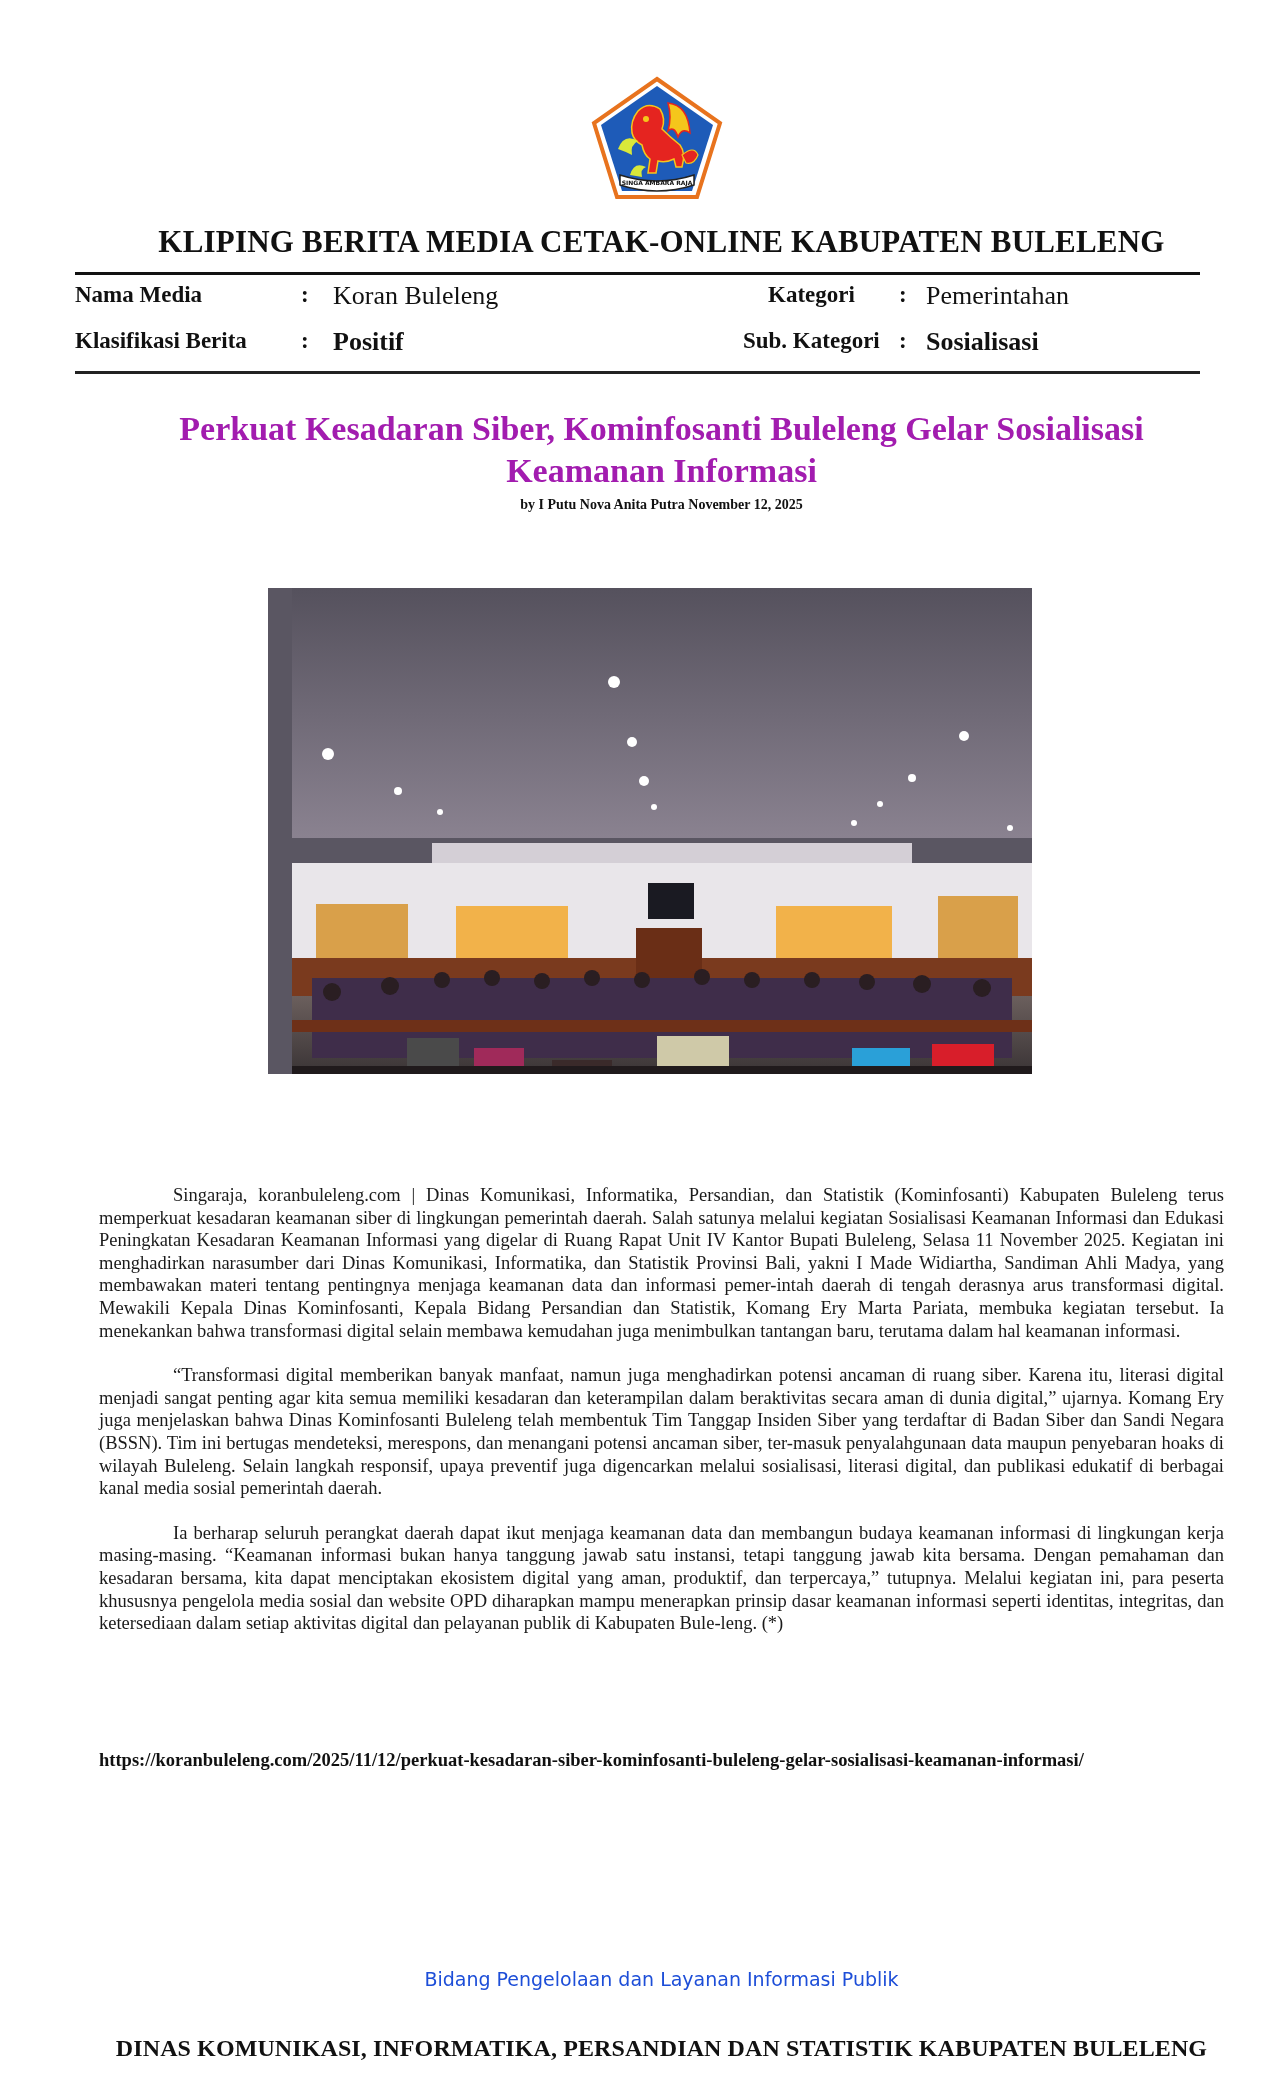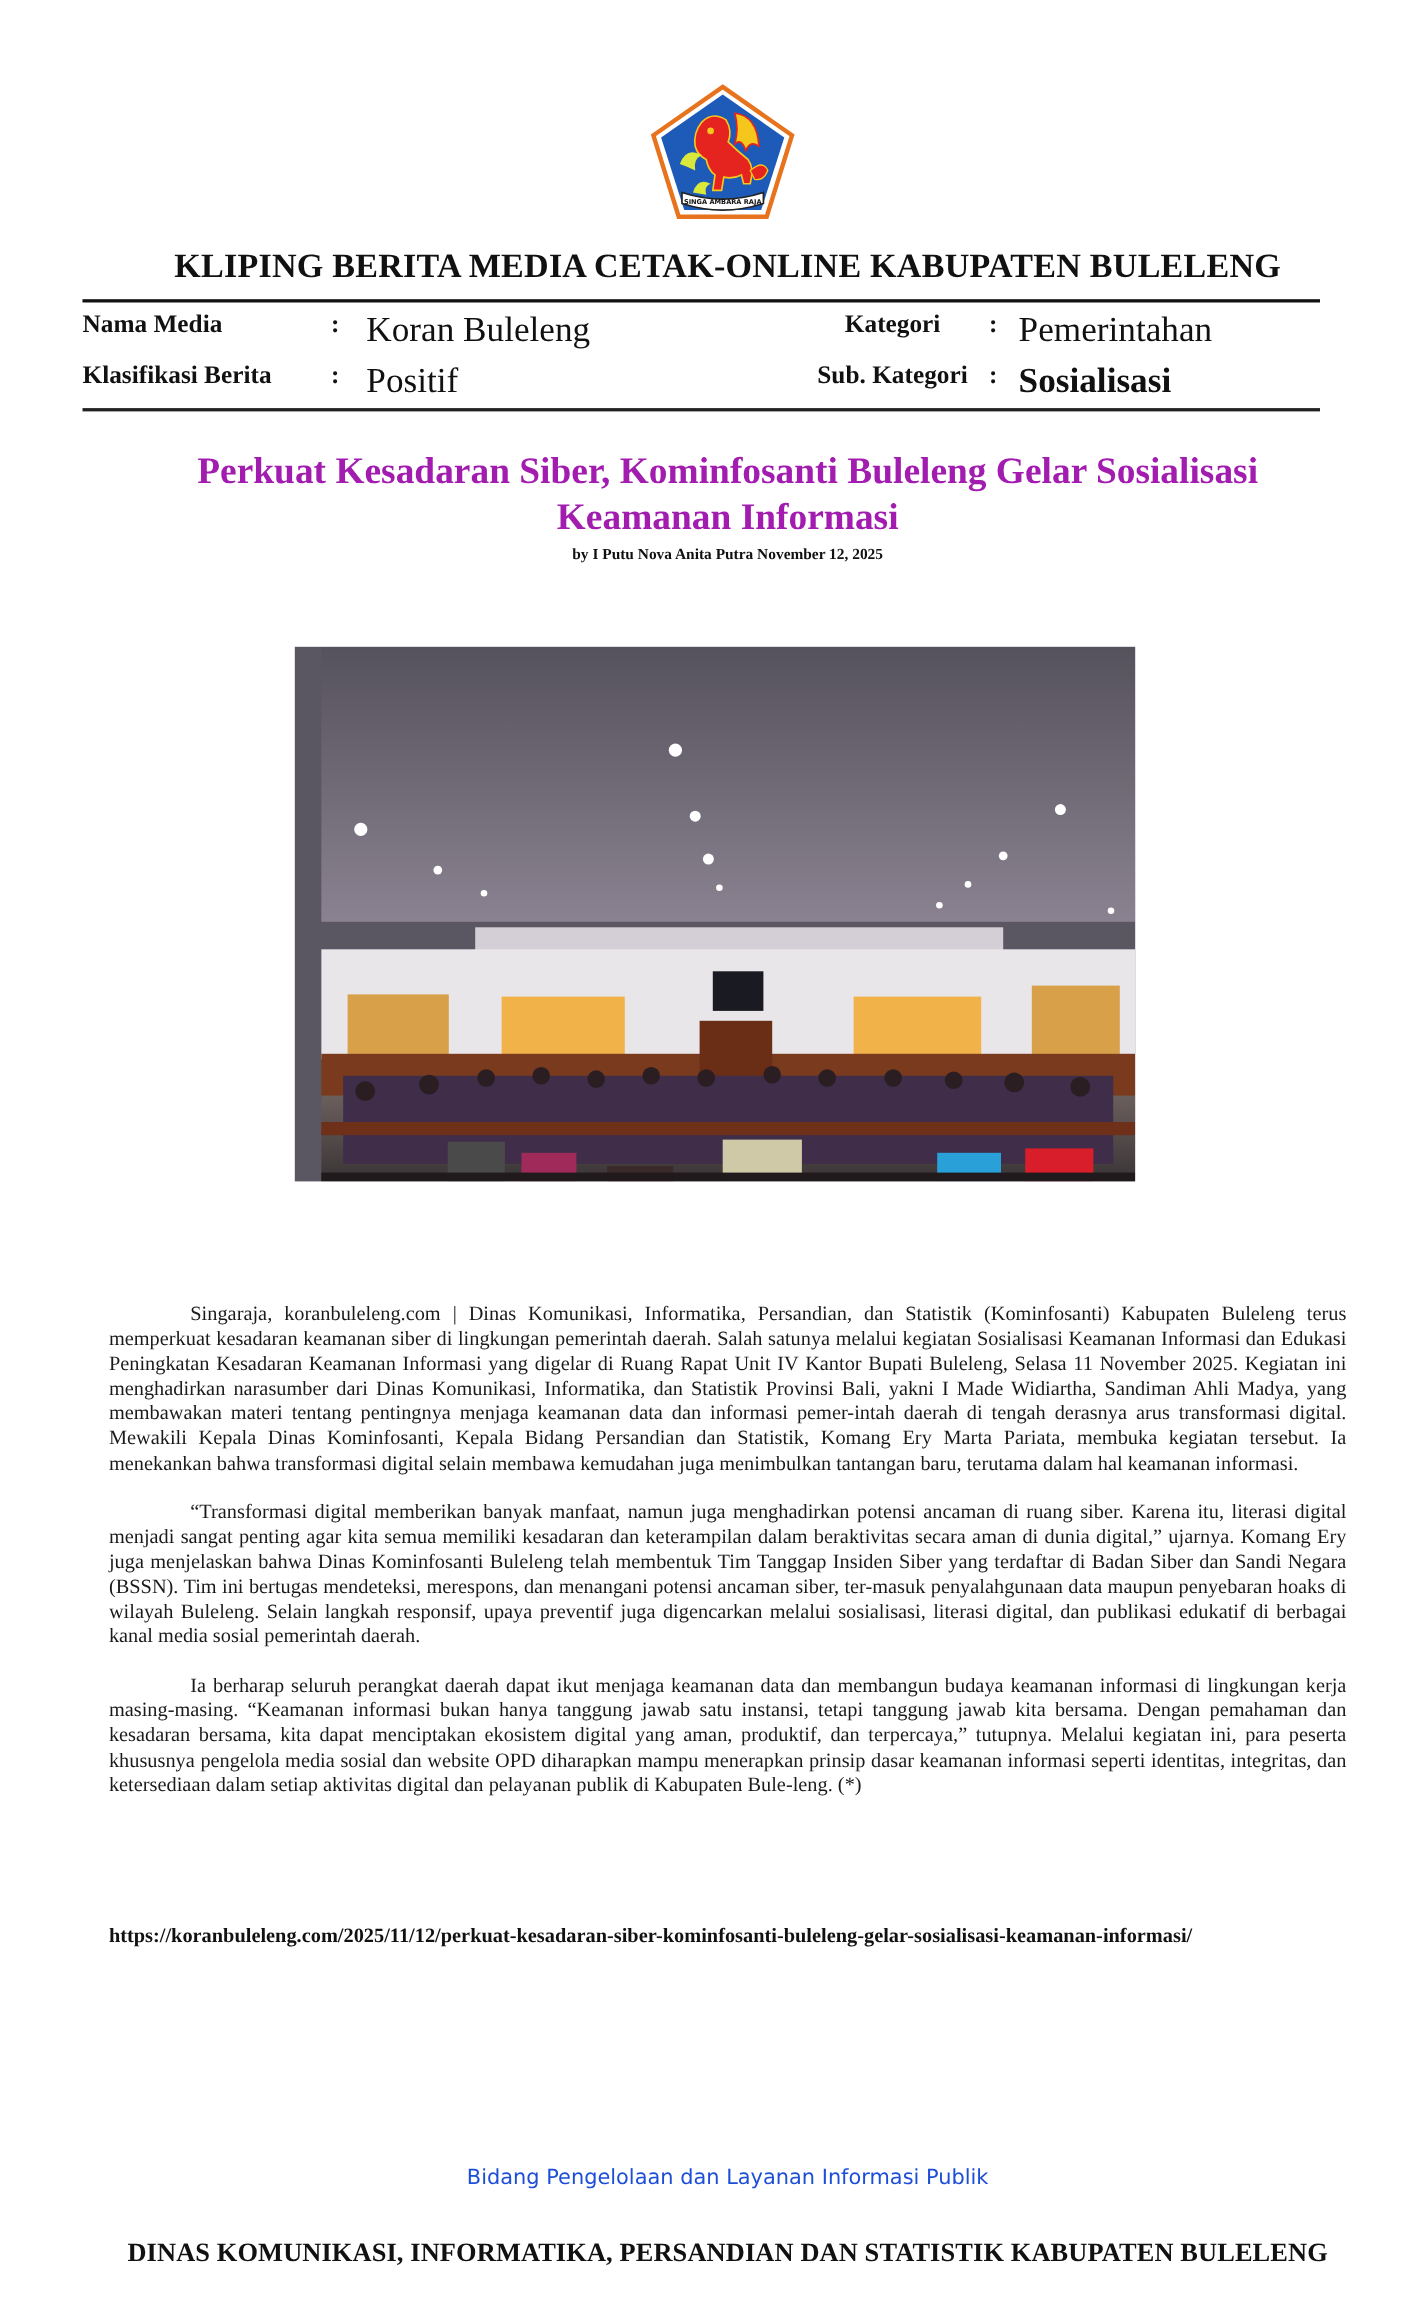--- a/index.html
+++ b/index.html
@@ -12,21 +12,21 @@
   
   #clip-title { left: 0; top: 224px; width: 1275px; text-align: center; font-size: 31px; font-weight: bold; letter-spacing: 0.2px; color: #111; }
 
   .hr { position: absolute; left: 75px; width: 1125px; background: #111; }
   #hr-top { top: 272px; height: 3px; }
   #hr-bottom { top: 371px; height: 3px; background: #222; }
 
   
   .meta-label { position: absolute; font-weight: bold; font-size: 23px; color: #111; }
   .meta-colon { position: absolute; font-weight: bold; font-size: 23px; color: #111; }
-  .meta-value { position: absolute; font-size: 32px; color: #111; }
+  .meta-value { position: absolute; font-size: 26px; color: #111; }
 
   
   #headline { left: 100px; top: 408px; width: 1075px; text-align: center; font-size: 34px; font-weight: bold; line-height: 42px; color: #a21caf; }
   #byline { left: 0; top: 497px; width: 1275px; text-align: center; font-size: 14px; font-weight: bold; color: #111; }
 
   
   #photo { left: 268px; top: 588px; width: 740px; height: 486px; overflow: hidden; background: #5a5662; }
   #photo svg { display: block; }
 
   
@@ -65,21 +65,21 @@
 
 <div id="hr-top" class="hr"></div>
 
 <div>
   <div class="meta-label" style="left:75px; top:282px;">Nama Media</div>
   <div class="meta-colon" style="left:301px; top:282px;">:</div>
   <div class="meta-value" style="left:333px; top:281px;">Koran Buleleng</div>
 
   <div class="meta-label" style="left:75px; top:328px;">Klasifikasi Berita</div>
   <div class="meta-colon" style="left:301px; top:328px;">:</div>
-  <div class="meta-value" style="left:333px; top:327px;">Positif</div>
+  <div class="meta-value" style="left:333px; top:327px;font-weight:bold;">Positif</div>
 
   <div class="meta-label" style="left:768px; top:282px;">Kategori</div>
   <div class="meta-colon" style="left:899px; top:282px;">:</div>
   <div class="meta-value" style="left:926px; top:281px;">Pemerintahan</div>
 
   <div class="meta-label" style="left:743px; top:328px;">Sub. Kategori</div>
   <div class="meta-colon" style="left:899px; top:328px;">:</div>
   <div class="meta-value" style="left:926px; top:327px;font-weight:bold;">Sosialisasi</div>
 </div>
 

